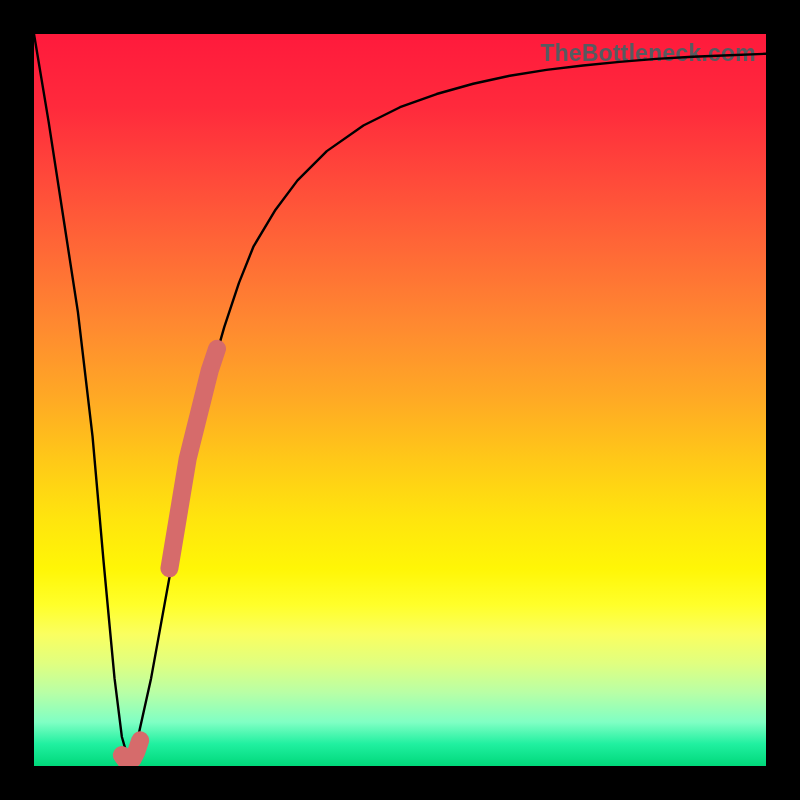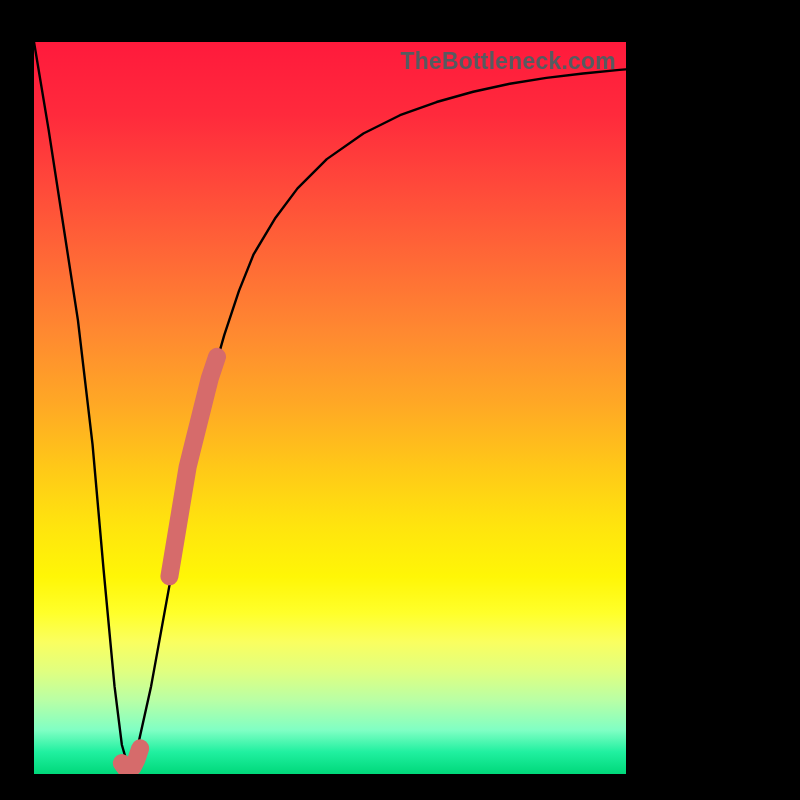--- a/index.html
+++ b/index.html
@@ -13,22 +13,22 @@
   }
   .frame {
     position: relative;
     width: 800px;
     height: 800px;
     background: #000;
   }
   .plot {
     position: absolute;
     left: 34px;
-    top: 42px;
-    width: 592px;
+    top: 34px;
+    width: 732px;
     height: 732px;
     background: linear-gradient(to bottom,
       #ff1a3c 0%,
       #ff2a3c 10%,
       #ff4a3a 20%,
       #ff6a36 30%,
       #ff8a30 40%,
       #ffaa24 50%,
       #ffc818 58%,
       #ffe40e 66%,

